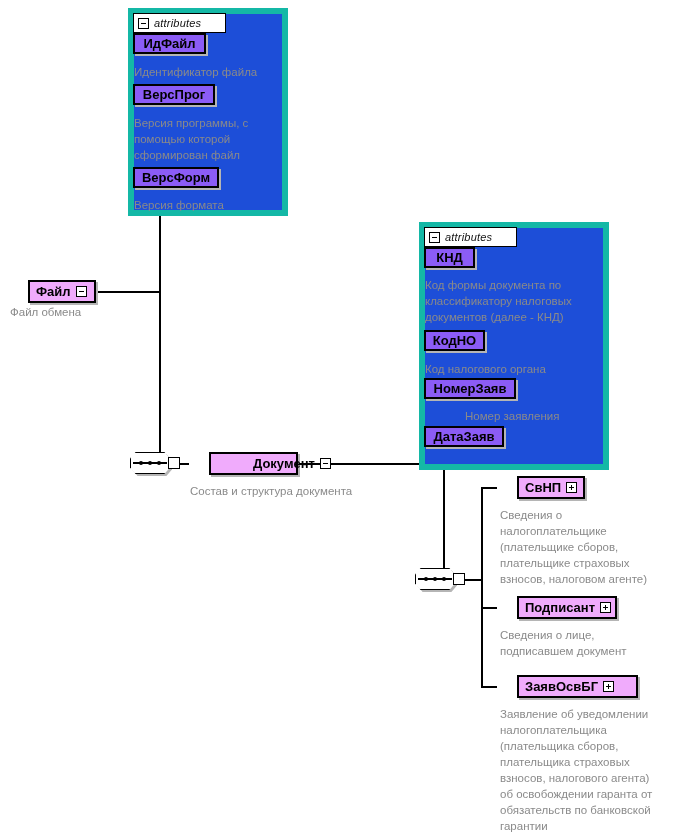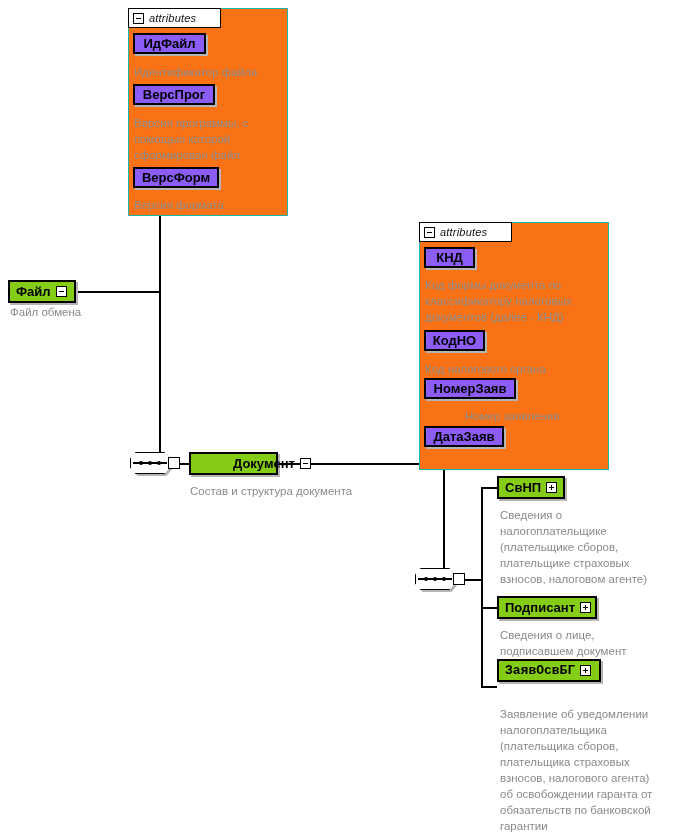--- a/index.html
+++ b/index.html
@@ -23,22 +23,22 @@
   .line {
     position: absolute;
     background: #000000;
   }
   .hline { height: 1px; }
   .vline { width: 1px; }
 
   
   .attr-panel {
     position: absolute;
-    border: 1px solid #14b8a6;
-    background: #f97316;
+    border: 6px solid #14b8a6;
+    background: #1d4ed8;
     box-sizing: border-box;
     padding-left: 48px;
   }
   .attr-header {
     position: absolute;
     top: -1px;
     left: -1px;
     border: 1px solid #000000;
     background: #ffffff;
     height: 20px;
@@ -90,28 +90,29 @@
     color: #000000;
     box-sizing: border-box;
     box-shadow: 2px 2px 0 0 #b5b5b5;
     white-space: nowrap;
     z-index: 2;
   }
   
   .elem-box {
     position: absolute;
     border: 2px solid #000000;
-    background: #84cc16;
+    background: #f0abfc;
     height: 23px;
     display: flex;
     align-items: center;
     box-sizing: border-box;
     box-shadow: 2px 2px 0 0 #b5b5b5;
     z-index: 2;
     padding: 0 4px 0 6px;
+    margin-left: 20px;
   }
   .elem-label {
     font-size: 13px;
     font-weight: bold;
     color: #000000;
     white-space: nowrap;
     margin-right: 5px;
   }
   .desc {
     position: absolute;
@@ -343,21 +344,21 @@
 плательщике страховых
 взносов, налоговом агенте)</div>
 
   <div class="elem-box" style="left:497px; top:596px; width:100px;">
     <span class="elem-label">Подписант</span>
     <span class="node-toggle plus"></span>
   </div>
   <div class="desc" style="left:500px; top:627px; width:186px;">Сведения о лице,
 подписавшем документ</div>
 
-  <div class="elem-box" style="left:497px; top:659px; width:104px;font-family:Liberation Mono, monospace;">
+  <div class="elem-box" style="left:497px; top:675px; width:121px;">
     <span class="elem-label">ЗаявОсвБГ</span>
     <span class="node-toggle plus"></span>
   </div>
   <div class="desc" style="left:500px; top:706px; width:186px;">Заявление об уведомлении
 налогоплательщика
 (плательщика сборов,
 плательщика страховых
 взносов, налогового агента)
 об освобождении гаранта от
 обязательств по банковской

